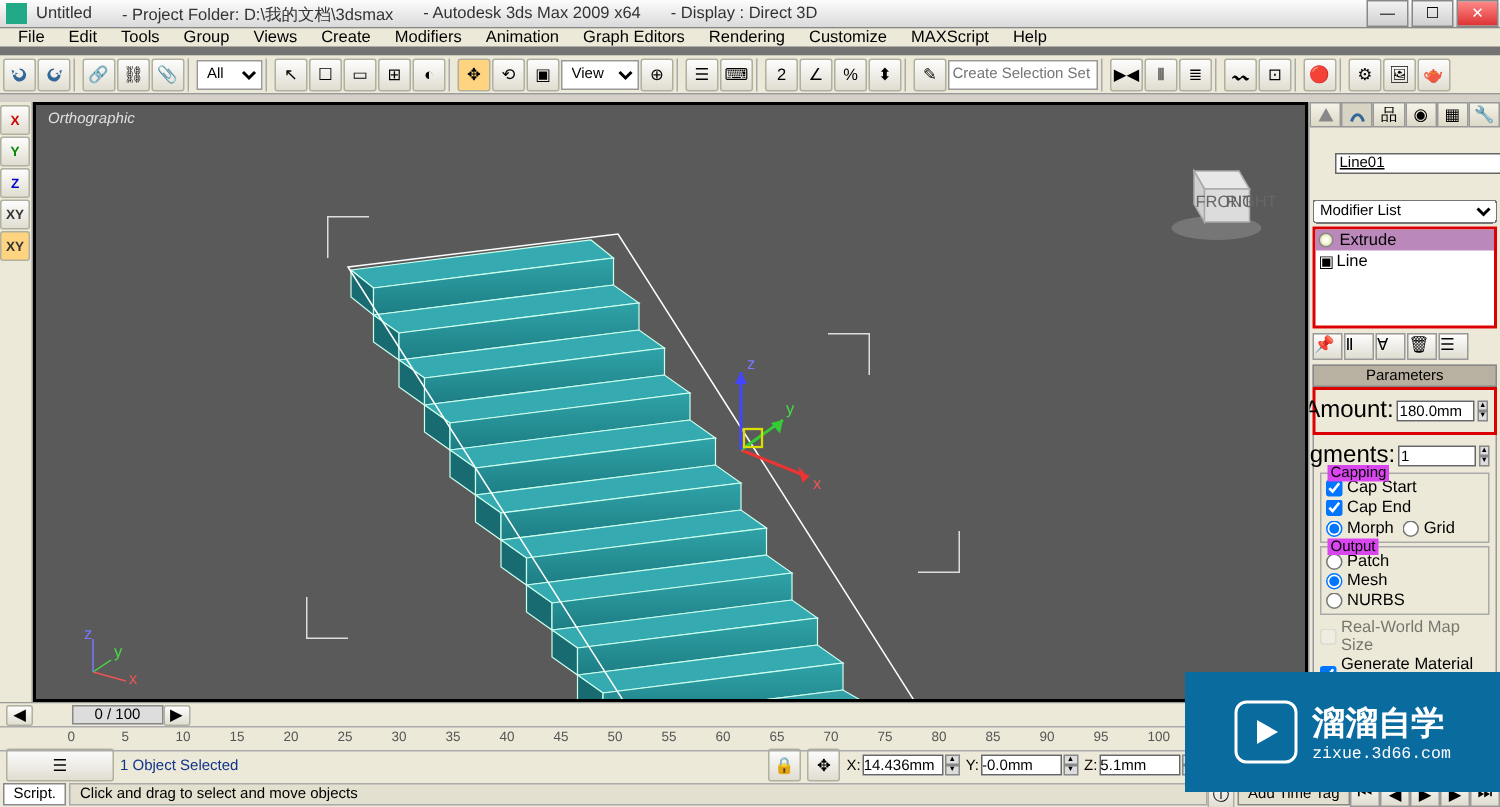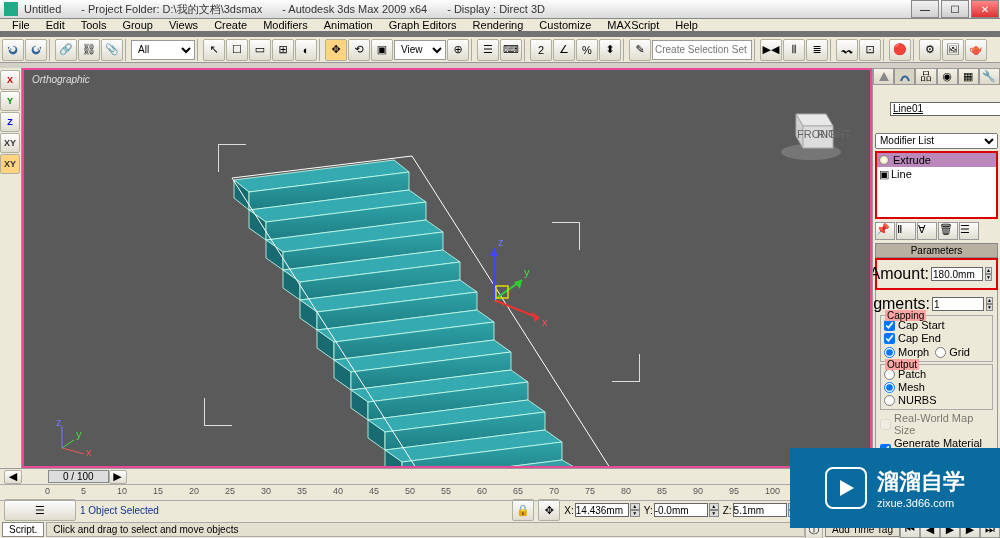--- a/index.html
+++ b/index.html
@@ -27,21 +27,21 @@
 
 
 .main { position: absolute; top: 68px; left: 0; right: 0; bottom: 70px; display: flex; }
 
 
 .lefttb { width: 22px; background: #ece9d8; border-right: 1px solid #999; display: flex; flex-direction: column; gap: 1px; padding-top: 2px; }
 .lefttb .vbtn { width: 20px; height: 20px; background: linear-gradient(#fdfdfd,#e0ddd0); border: 1px solid #b0b0a0; display: flex; align-items: center; justify-content: center; font-size: 9px; font-weight: bold; color: #333; border-radius: 2px; }
 .lefttb .vbtn.active { background: #ffd480; }
 
 
-.viewport { flex: 1; background: #5a5a5a; border: 2px solid #ec4899; position: relative; overflow: hidden; }
+.viewport { flex: 1; background: #5a5a5a; border: 2px solid #000000; position: relative; overflow: hidden; }
 .vplabel { position: absolute; top: 4px; left: 8px; color: #e0e0e0; font-style: italic; font-size: 10px; }
 .corner { position: absolute; width: 28px; height: 28px; border: 1px solid #e0e0e0; border-width: 0; }
 .c-tl { top: 74px; left: 194px; border-left: 1px solid #ddd; border-top: 1px solid #ddd; }
 .c-tr { top: 152px; right: 290px; border-right: 1px solid #ddd; border-top: 1px solid #ddd; }
 .c-bl { bottom: 40px; left: 180px; border-left: 1px solid #ddd; border-bottom: 1px solid #ddd; }
 .c-br { bottom: 84px; right: 230px; border-right: 1px solid #ddd; border-bottom: 1px solid #ddd; }
 
 
 .stairs { position: absolute; top: 60px; left: 170px; }
 
@@ -73,21 +73,21 @@
 .rollout { margin: 2px; }
 .rollhdr { background: #b8b0a0; border: 1px solid #888; text-align: center; font-size: 10px; padding: 1px; }
 .rollbody { border: 1px solid #999; border-top: none; padding: 3px 4px; font-size: 10px; }
 .rollbody.redbox { border: 2px solid #d00; }
 .fld { display: flex; align-items: center; gap: 2px; margin: 2px 0; }
 .fld label { font-size: 16px; }
 .fld input[type="text"] { width: 52px; height: 14px; font-size: 10px; border: 1px solid #666; padding: 0 1px; }
 .spinner { width: 10px; display: flex; flex-direction: column; }
 .spinner div { height: 7px; background: #ddd; border: 1px solid #888; font-size: 5px; text-align: center; line-height: 5px; }
 .grp { border: 1px solid #aaa; margin: 2px 0; padding: 2px 3px; position: relative; }
-.grp .gl { position: absolute; top: -6px; left: 4px; background: #fca5a5; padding: 0 2px; font-size: 10px; }
+.grp .gl { position: absolute; top: -6px; left: 4px; background: #d946ef; padding: 0 2px; font-size: 10px; }
 .chk, .rad { display: flex; align-items: center; gap: 3px; margin: 1px 0; font-size: 10px; }
 .chk input, .rad input { width: 11px; height: 11px; }
 
 
 .bottom { position: absolute; left: 0; right: 0; bottom: 0; height: 70px; background: #ece9d8; border-top: 1px solid #999; }
 .timeslider { height: 16px; background: #ece9d8; display: flex; align-items: center; border-bottom: 1px solid #aaa; }
 .tslabel { background: #ddd; border: 1px solid #888; padding: 0 14px; font-size: 10px; margin-left: 26px; }
 .tracktick { height: 16px; position: relative; border-bottom: 1px solid #aaa; padding-left: 45px; }
 .tracktick .ruler { position: relative; height: 16px; }
 .tracktick .tick { position: absolute; font-size: 9px; color: #555; top: 1px; }
@@ -98,21 +98,21 @@
 .playbtns { display: flex; gap: 0; }
 .playbtns .pb { width: 20px; height: 18px; background: linear-gradient(#fdfdfd,#e0ddd0); border: 1px solid #999; display: flex; align-items: center; justify-content: center; }
 .prompt { height: 20px; display: flex; align-items: center; }
 .prompt .pl { background: #fff; border: 1px solid #888; padding: 1px 6px; margin-left: 2px; font-size: 10px; }
 .prompt .pm { flex: 1; background: #e4e0d0; border: 1px solid #aaa; padding: 1px 6px; font-size: 10px; margin-left: 2px; }
 
 
 .watermark { position: absolute; right: 0; bottom: 10px; width: 210px; height: 80px; background: #0a6b9f; display: flex; align-items: center; justify-content: center; gap: 10px; color: #fff; }
 .watermark .wlogo { width: 42px; height: 42px; border: 2px solid #fff; border-radius: 8px; display: flex; align-items: center; justify-content: center; }
 .watermark .wt1 { font-size: 22px; font-weight: bold; }
-.watermark .wt2 { font-size: 11px; }
+.watermark .wt2 { font-size: 11px; font-family: Liberation Mono, monospace; }
 </style>
 </head>
 <body>
 
 <div class="titlebar">
   <div class="appicon"></div>
   <span class="tt">Untitled</span>
   <span class="tt">- Project Folder: D:\我的文档\3dsmax</span>
   <span class="tt">- Autodesk 3ds Max  2009 x64</span>
   <span class="tt">- Display : Direct 3D</span>
@@ -148,21 +148,21 @@
   <div class="tbtn">
       <svg viewBox="0 0 16 16">
         <path d="M8 3a5 5 0 1 0 4 2l2-1-1 4-4-1 2-1a3 3 0 1 1-3-2" fill="#369"></path>
       </svg>
     </div>
   <div class="tsep"></div>
   <div class="tbtn">🔗</div>
   <div class="tbtn">⛓</div>
   <div class="tbtn">📎</div>
   <div class="tsep"></div>
-  <select class="tsel" style="width:64px"><option>All</option></select>
+  <select class="tsel" style="width:44px"><option>All</option></select>
   <div class="tsep"></div>
   <div class="tbtn">↖</div>
   <div class="tbtn">☐</div>
   <div class="tbtn">▭</div>
   <div class="tbtn">⊞</div>
   <div class="tbtn">◐</div>
   <div class="tsep"></div>
   <div class="tbtn active">✥</div>
   <div class="tbtn">⟲</div>
   <div class="tbtn">▣</div>

